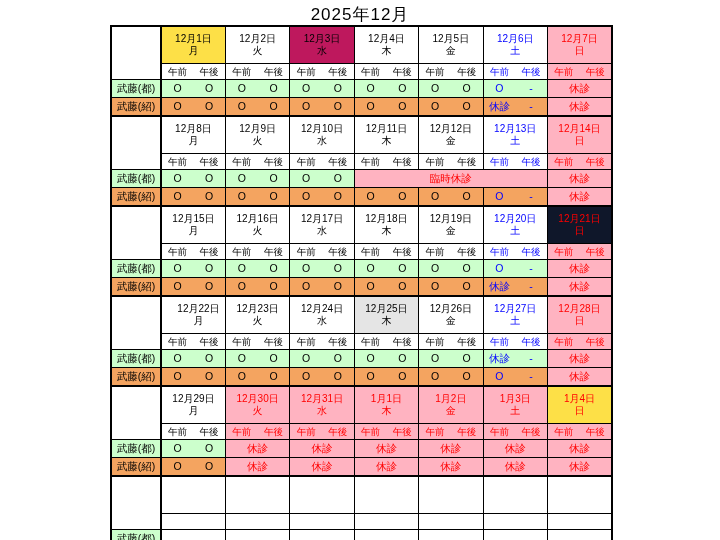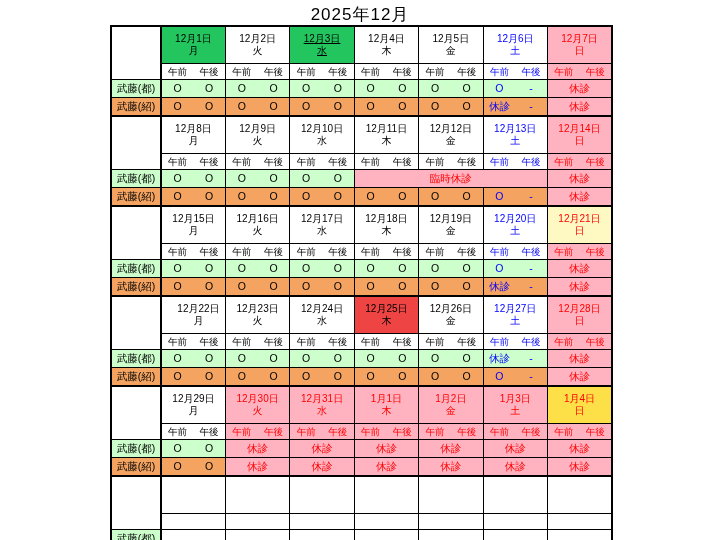--- a/index.html
+++ b/index.html
@@ -42,29 +42,29 @@
         <col>
         <col>
         <col>
         <col>
         <col>
         <col>
     </colgroup>
     <tbody id="grid">
         <tr class="r-date">
           <td class="lab" rowspan="2" style="background: rgb(255, 255, 255);"></td>
-          <td class="db" colspan="2" style="background: #22c55e; color: rgb(0, 0, 0);">
+          <td class="db" colspan="2" style="background: #fde047; color: rgb(0, 0, 0);">
             <span class="date-line">12月1日</span>
             <span class="date-line">月</span>
           </td>
           <td class="db" colspan="2" style="background: rgb(255, 255, 255); color: rgb(0, 0, 0);">
             <span class="date-line">12月2日</span>
             <span class="date-line">火</span>
           </td>
-          <td class="db" colspan="2" style="background: #22c55e; color: rgb(0, 0, 0); text-decoration: underline;">
+          <td class="db" colspan="2" style="background: #be185d; color: rgb(0, 0, 0);">
             <span class="date-line">12月3日</span>
             <span class="date-line">水</span>
           </td>
           <td class="db" colspan="2" style="background: rgb(255, 255, 255); color: rgb(0, 0, 0);">
             <span class="date-line">12月4日</span>
             <span class="date-line">木</span>
           </td>
           <td class="db" colspan="2" style="background: rgb(255, 255, 255); color: rgb(0, 0, 0);">
             <span class="date-line">12月5日</span>
             <span class="date-line">金</span>
@@ -219,21 +219,21 @@
             <span class="date-line">木</span>
           </td>
           <td class="db" colspan="2" style="background: rgb(255, 255, 255); color: rgb(0, 0, 0);">
             <span class="date-line">12月19日</span>
             <span class="date-line">金</span>
           </td>
           <td class="db" colspan="2" style="background: rgb(255, 255, 255); color: rgb(0, 0, 255);">
             <span class="date-line">12月20日</span>
             <span class="date-line">土</span>
           </td>
-          <td class="db" colspan="2" style="background: #fef9c3; color: rgb(255, 0, 0);">
+          <td class="db" colspan="2" style="background: #0f172a; color: rgb(255, 0, 0);">
             <span class="date-line">12月21日</span>
             <span class="date-line">日</span>
           </td>
         </tr>
         <tr class="r-ampm">
           <td class="db" style="background: rgb(255, 255, 255); color: rgb(0, 0, 0);">午前</td>
           <td style="background: rgb(255, 255, 255); color: rgb(0, 0, 0);">午後</td>
           <td class="db" style="background: rgb(255, 255, 255); color: rgb(0, 0, 0);">午前</td>
           <td style="background: rgb(255, 255, 255); color: rgb(0, 0, 0);">午後</td>
           <td class="db" style="background: rgb(255, 255, 255); color: rgb(0, 0, 0);">午前</td>
@@ -286,21 +286,21 @@
             <span class="date-line">月</span>
           </td>
           <td class="db" colspan="2" style="background: rgb(255, 255, 255); color: rgb(0, 0, 0);">
             <span class="date-line">12月23日</span>
             <span class="date-line">火</span>
           </td>
           <td class="db" colspan="2" style="background: rgb(255, 255, 255); color: rgb(0, 0, 0);">
             <span class="date-line">12月24日</span>
             <span class="date-line">水</span>
           </td>
-          <td class="db" colspan="2" style="background: #ef4444; color: rgb(0, 0, 0);">
+          <td class="db" colspan="2" style="background: #e5e5e5; color: rgb(0, 0, 0);">
             <span class="date-line">12月25日</span>
             <span class="date-line">木</span>
           </td>
           <td class="db" colspan="2" style="background: rgb(255, 255, 255); color: rgb(0, 0, 0);">
             <span class="date-line">12月26日</span>
             <span class="date-line">金</span>
           </td>
           <td class="db" colspan="2" style="background: rgb(255, 255, 255); color: rgb(0, 0, 255);">
             <span class="date-line">12月27日</span>
             <span class="date-line">土</span>

